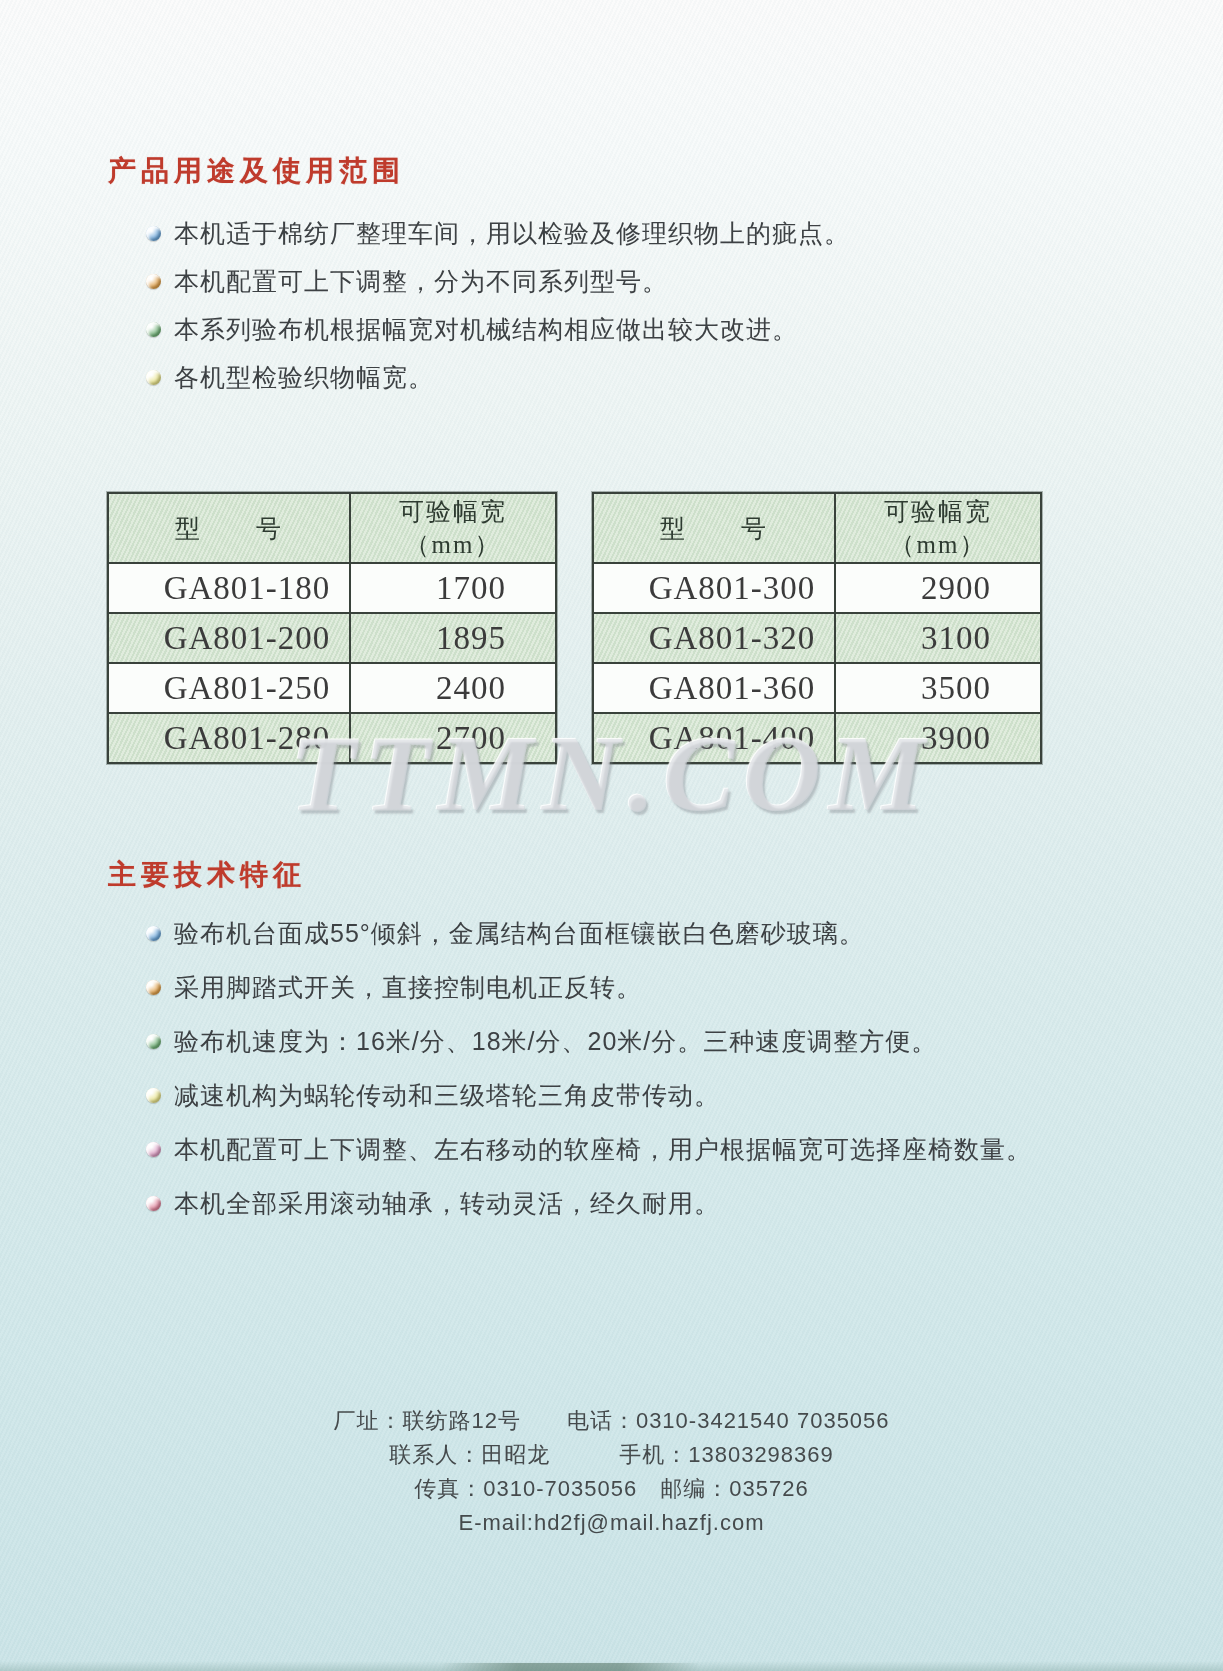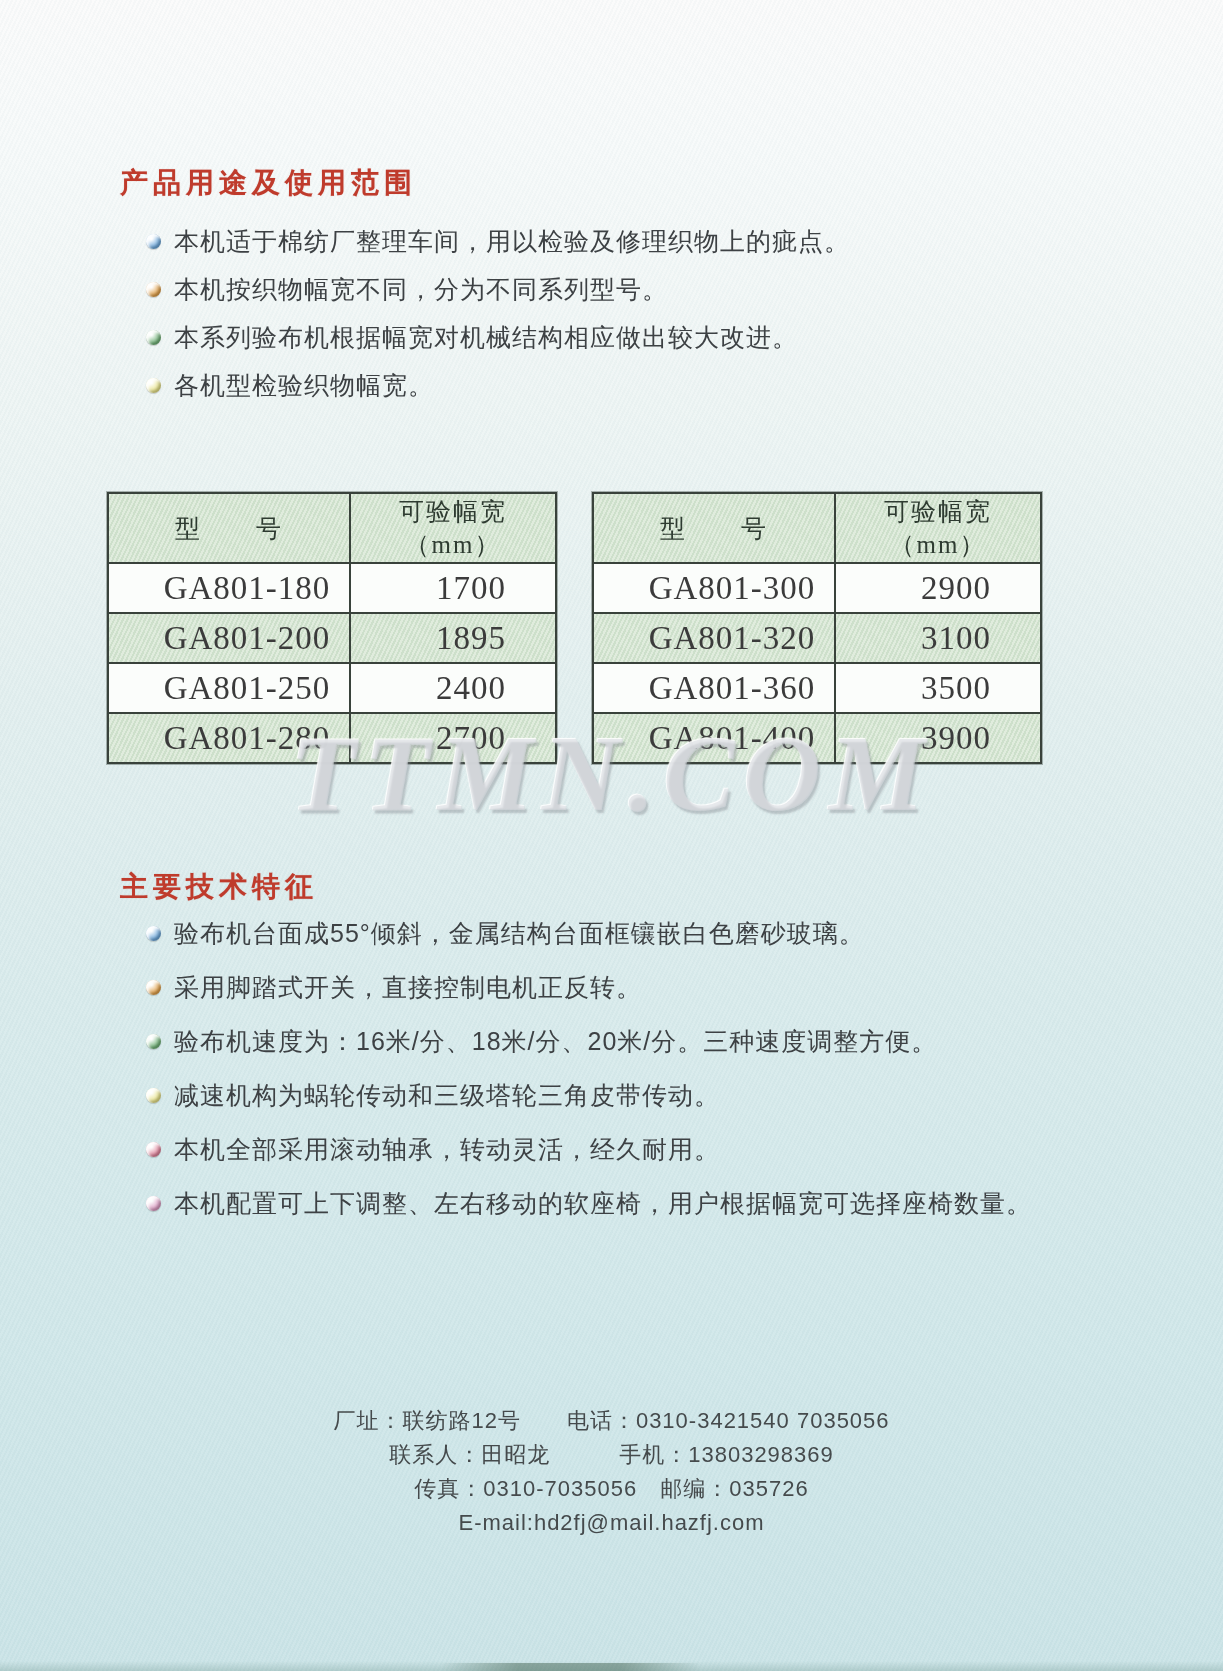--- a/index.html
+++ b/index.html
@@ -13,39 +13,39 @@
       repeating-linear-gradient(115deg, rgba(255,255,255,0.05) 0 2px, rgba(110,150,160,0.04) 2px 4px),
       linear-gradient(180deg,#fbfbfb 0%,#f7fafa 9%,#eef5f4 24%,#e3efef 42%,#d9ebec 60%,#d2e8ea 78%,#cbe4e7 100%);
   }
   .page::after{
     content:"";position:absolute;left:0;right:0;bottom:0;height:10px;
     background:linear-gradient(180deg,rgba(90,130,120,0) 0%,rgba(90,130,120,0.25) 100%);
     pointer-events:none;
   }
   .heading{
     position:absolute;left:108px;
-    margin:12px;
+    margin:0;
     font-size:28px;font-weight:bold;letter-spacing:5px;
     color:var(--red,#bf3b2c);
     text-shadow:0 0 1px rgba(191,59,44,0.4);
   }
   #usage-title{top:152px;}
   #features-title{top:856px;}
   ul.bullets{
     position:absolute;left:146px;
     margin:0;padding:0;list-style:none;
   }
   #usage-list{top:218px;width:1000px;}
   #features-list{top:918px;width:1030px;}
   ul.bullets li{
     display:flex;align-items:center;
     font-size:25px;line-height:31px;color:var(--ink,#3d4144);
     letter-spacing:1px;
   }
-  #usage-list li{margin-bottom:17px;margin-top:8px;}
+  #usage-list li{margin-bottom:17px;}
   #features-list li{margin-bottom:23px;}
   .dot{
     width:15px;height:15px;border-radius:50%;
     display:inline-block;flex:0 0 auto;margin-right:13px;
     box-shadow:inset 3px 3px 3px rgba(255,255,255,0.95),
                inset -2px -2px 3px rgba(0,0,0,0.28),
                0 1px 1px rgba(0,0,0,0.18);
   }
   .spec-table{
     position:absolute;top:492px;
@@ -109,21 +109,21 @@
 
   <h1 class="heading" id="usage-title">产品用途及使用范围</h1>
 
   <ul class="bullets" id="usage-list">
       <li>
         <span class="dot" style="background: radial-gradient(circle at 35% 30%, rgba(255, 255, 255, 0.95) 5%, rgb(111, 169, 220) 65%);"></span>
         <span>本机适于棉纺厂整理车间，用以检验及修理织物上的疵点。</span>
       </li>
       <li>
         <span class="dot" style="background: radial-gradient(circle at 35% 30%, rgba(255, 255, 255, 0.95) 5%, rgb(226, 162, 76) 65%);"></span>
-        <span>本机按织物幅宽不同，分为不同系列型号。</span>
+        <span>本机配置可上下调整，分为不同系列型号。</span>
       </li>
       <li>
         <span class="dot" style="background: radial-gradient(circle at 35% 30%, rgba(255, 255, 255, 0.95) 5%, rgb(116, 180, 122) 65%);"></span>
         <span>本系列验布机根据幅宽对机械结构相应做出较大改进。</span>
       </li>
       <li>
         <span class="dot" style="background: radial-gradient(circle at 35% 30%, rgba(255, 255, 255, 0.95) 5%, rgb(233, 228, 140) 65%);"></span>
         <span>各机型检验织物幅宽。</span>
       </li>
     </ul>
@@ -198,26 +198,26 @@
       </li>
       <li>
         <span class="dot" style="background: radial-gradient(circle at 35% 30%, rgba(255, 255, 255, 0.95) 5%, rgb(116, 180, 122) 65%);"></span>
         <span>验布机速度为：16米/分、18米/分、20米/分。三种速度调整方便。</span>
       </li>
       <li>
         <span class="dot" style="background: radial-gradient(circle at 35% 30%, rgba(255, 255, 255, 0.95) 5%, rgb(233, 228, 140) 65%);"></span>
         <span>减速机构为蜗轮传动和三级塔轮三角皮带传动。</span>
       </li>
       <li>
+        <span class="dot" style="background: radial-gradient(circle at 35% 30%, rgba(255, 255, 255, 0.95) 5%, rgb(221, 158, 196) 65%);"></span>
+        <span>本机配置可上下调整、左右移动的软座椅，用户根据幅宽可选择座椅数量。</span>
+      </li>
+      <li>
         <span class="dot" style="background: radial-gradient(circle at 35% 30%, rgba(255, 255, 255, 0.95) 5%, rgb(226, 135, 158) 65%);"></span>
         <span>本机全部采用滚动轴承，转动灵活，经久耐用。</span>
-      </li>
-      <li>
-        <span class="dot" style="background: radial-gradient(circle at 35% 30%, rgba(255, 255, 255, 0.95) 5%, rgb(221, 158, 196) 65%);"></span>
-        <span>本机配置可上下调整、左右移动的软座椅，用户根据幅宽可选择座椅数量。</span>
       </li>
     </ul>
 
   <div class="contact" id="contact-block">
       <div class="contact-line">厂址：联纺路12号　　电话：0310-3421540 7035056</div>
       <div class="contact-line">联系人：田昭龙　　　手机：13803298369</div>
       <div class="contact-line">传真：0310-7035056　邮编：035726</div>
       <div class="contact-line">E-mail:hd2fj@mail.hazfj.com</div>
     </div>
 

